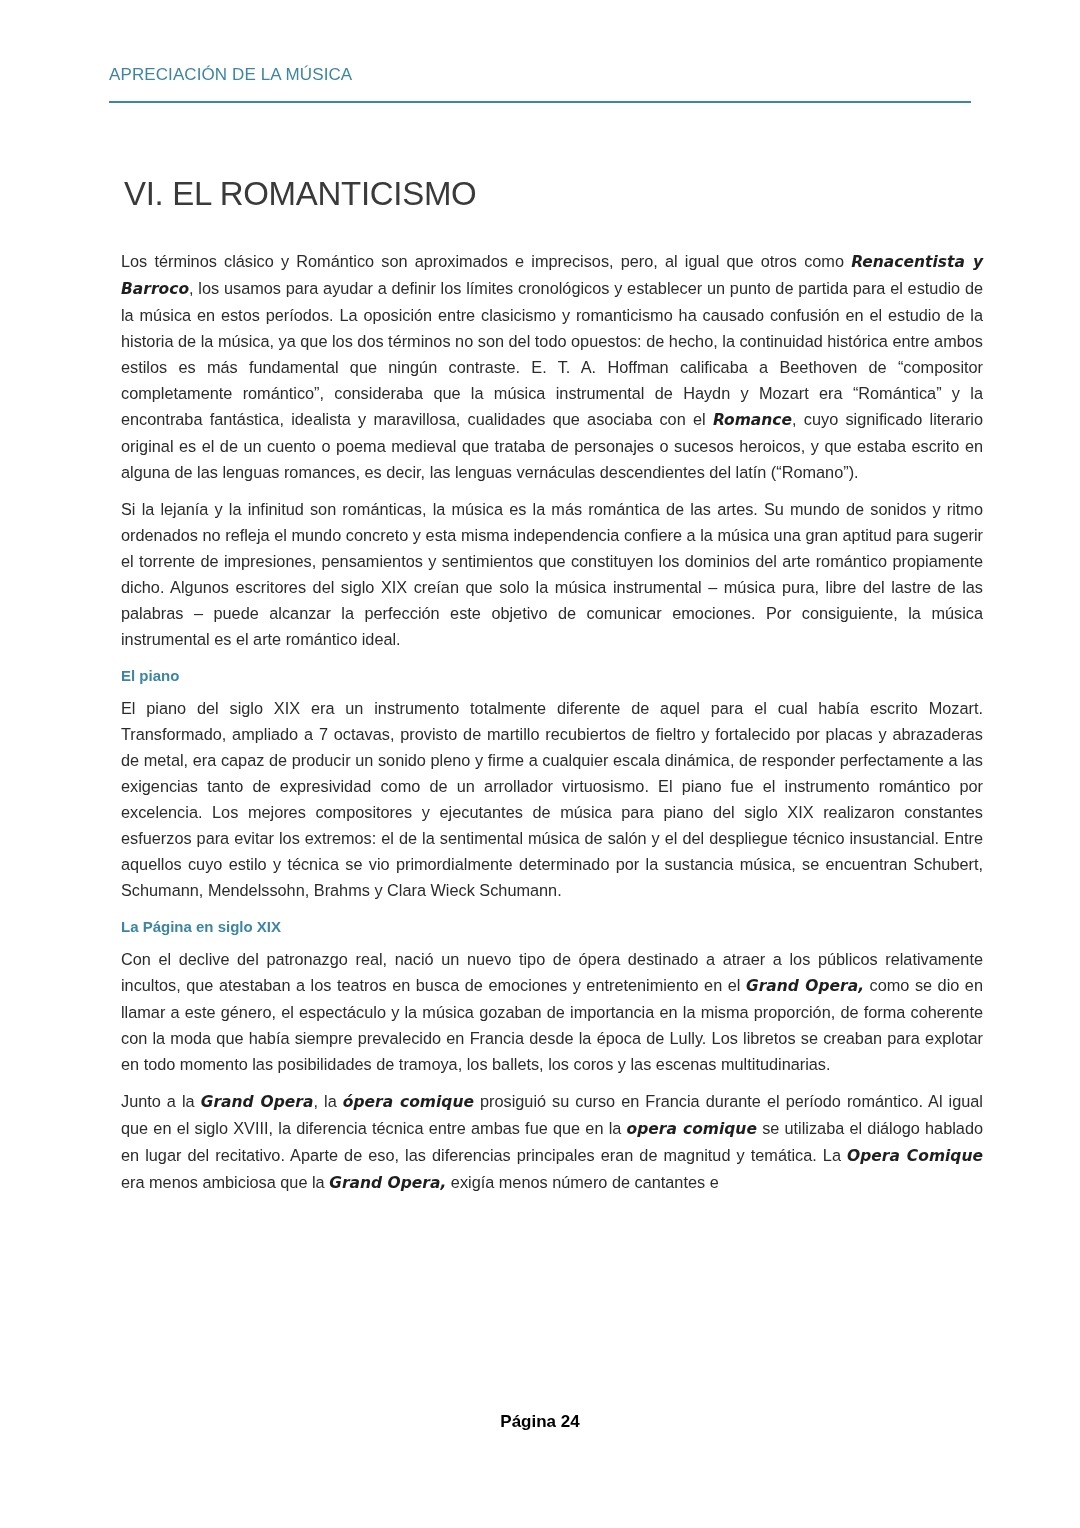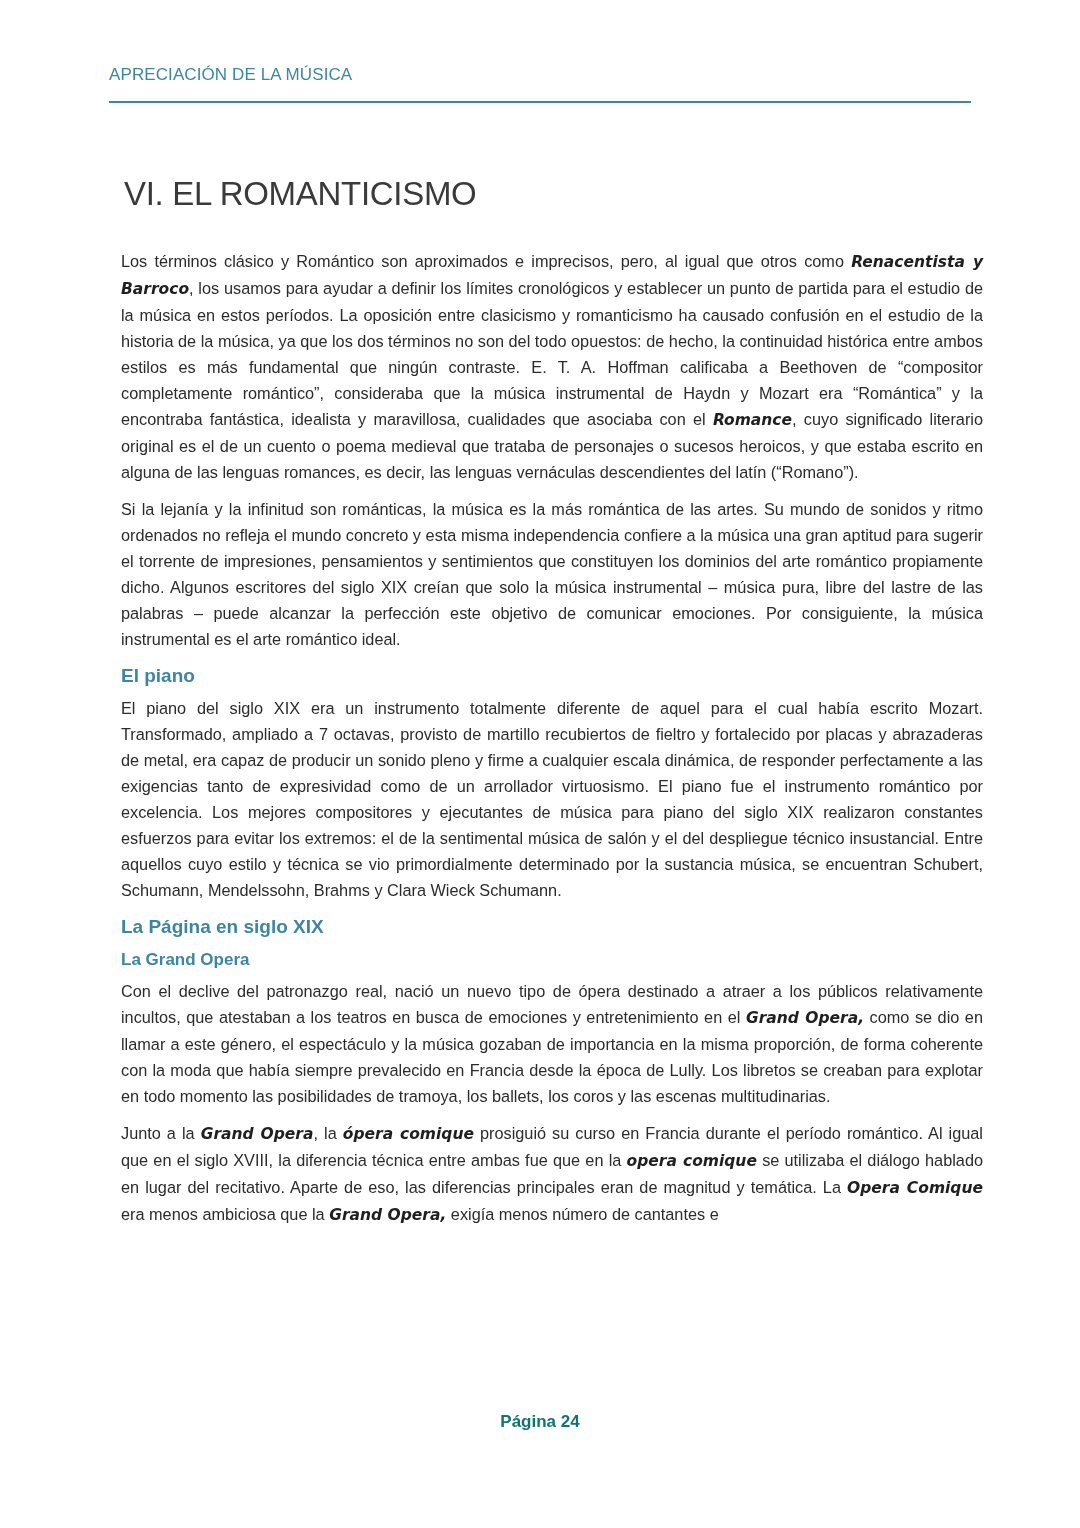--- a/index.html
+++ b/index.html
@@ -4,23 +4,23 @@
 <style>
   html, body { margin: 0; padding: 0; background: #ffffff; }
   body { width: 1080px; height: 1528px; position: relative; overflow: hidden; font-family: "Liberation Sans", sans-serif; color: #2b2b2b; }
   .header { position: absolute; left: 109px; top: 64px; width: 862px; }
   .header-title { font-size: 17px; color: #3c86a3; letter-spacing: 0.1px; line-height: 22px; }
   .header-rule { position: absolute; left: 0; top: 37px; width: 862px; height: 2px; background: #3c86a3; }
   .chapter-title { position: absolute; left: 124px; top: 172px; font-size: 33px; font-weight: normal; color: #3a3a3a; letter-spacing: -0.3px; margin: 0; line-height: 44px; }
   .content { position: absolute; left: 109px; top: 248px; width: 862px; margin-left: 12px; }
   p.body { margin: 0 0 11px 0; font-size: 16.3px; line-height: 26px; text-align: justify; color: #2b2b2b; }
   .em { font-family: "DejaVu Sans", sans-serif; font-weight: bold; font-style: italic; font-size: 15.5px; color: #1f1f1f; }
-  h2.sec { margin: 10px 0 6px 0; font-size: 19px; font-weight: bold; color: #3c86a3; line-height: 26px; }
+  h2.sec { margin: 10px 0 6px 0; font-size: 15px; font-weight: bold; color: #3c86a3; line-height: 26px; }
   h3.sub { margin: 8px 0 6px 0; font-size: 17px; font-weight: bold; color: #3c86a3; line-height: 24px; }
-  .footer { position: absolute; left: 0; top: 1412px; width: 1080px; text-align: center; font-size: 17px; font-weight: bold; color: #0f766e; }
+  .footer { position: absolute; left: 0; top: 1412px; width: 1080px; text-align: center; font-size: 17px; font-weight: bold; color: #000000; }
 </style>
 </head>
 <body>
 
 <div class="header">
   <div class="header-title">APRECIACIÓN DE LA MÚSICA</div>
   <div class="header-rule"></div>
 </div>
 
 <h1 class="chapter-title">VI. EL ROMANTICISMO</h1>
@@ -28,19 +28,18 @@
 <div class="content">
   <p class="body"><span>Los términos clásico y Romántico son aproximados e imprecisos, pero, al igual que otros como </span><span class="em">Renacentista y Barroco</span><span>, los usamos para ayudar a definir los límites cronológicos y establecer un punto de partida para el estudio de la música en estos períodos. La oposición entre clasicismo y romanticismo ha causado confusión en el estudio de la historia de la música, ya que los dos términos no son del todo opuestos: de hecho, la continuidad histórica entre ambos estilos es más fundamental que ningún contraste. E. T. A. Hoffman calificaba a Beethoven de “compositor completamente romántico”, consideraba que la música instrumental de Haydn y Mozart era “Romántica” y la encontraba fantástica, idealista y maravillosa, cualidades que asociaba con el </span><span class="em">Romance</span><span>, cuyo significado literario original es el de un cuento o poema medieval que trataba de personajes o sucesos heroicos, y que estaba escrito en alguna de las lenguas romances, es decir, las lenguas vernáculas descendientes del latín (“Romano”).</span></p>
 
   <p class="body">Si la lejanía y la infinitud son románticas, la música es la más romántica de las artes. Su mundo de sonidos y ritmo ordenados no refleja el mundo concreto y esta misma independencia confiere a la música una gran aptitud para sugerir el torrente de impresiones, pensamientos y sentimientos que constituyen los dominios del arte romántico propiamente dicho. Algunos escritores del siglo XIX creían que solo la música instrumental – música pura, libre del lastre de las palabras – puede alcanzar la perfección este objetivo de comunicar emociones. Por consiguiente, la música instrumental es el arte romántico ideal.</p>
 
   <h2 class="sec">El piano</h2>
   <p class="body">El piano del siglo XIX era un instrumento totalmente diferente de aquel para el cual había escrito Mozart. Transformado, ampliado a 7 octavas, provisto de martillo recubiertos de fieltro y fortalecido por placas y abrazaderas de metal, era capaz de producir un sonido pleno y firme a cualquier escala dinámica, de responder perfectamente a las exigencias tanto de expresividad como de un arrollador virtuosismo. El piano fue el instrumento romántico por excelencia. Los mejores compositores y ejecutantes de música para piano del siglo XIX realizaron constantes esfuerzos para evitar los extremos: el de la sentimental música de salón y el del despliegue técnico insustancial. Entre aquellos cuyo estilo y técnica se vio primordialmente determinado por la sustancia música, se encuentran Schubert, Schumann, Mendelssohn, Brahms y Clara Wieck Schumann.</p>
 
   <h2 class="sec">La Página en siglo XIX</h2>
 
-  <h3 class="sub">La Grand Opera</h3>
   <p class="body"><span>Con el declive del patronazgo real, nació un nuevo tipo de ópera destinado a atraer a los públicos relativamente incultos, que atestaban a los teatros en busca de emociones y entretenimiento en el </span><span class="em">Grand Opera,</span><span> como se dio en llamar a este género, el espectáculo y la música gozaban de importancia en la misma proporción, de forma coherente con la moda que había siempre prevalecido en Francia desde la época de Lully. Los libretos se creaban para explotar en todo momento las posibilidades de tramoya, los ballets, los coros y las escenas multitudinarias.</span></p>
 
   <p class="body"><span>Junto a la </span><span class="em">Grand Opera</span><span>, la </span><span class="em">ópera comique</span><span> prosiguió su curso en Francia durante el período romántico. Al igual que en el siglo XVIII, la diferencia técnica entre ambas fue que en la </span><span class="em">opera comique</span><span> se utilizaba el diálogo hablado en lugar del recitativo. Aparte de eso, las diferencias principales eran de magnitud y temática. La </span><span class="em">Opera Comique</span><span> era menos ambiciosa que la </span><span class="em">Grand Opera,</span><span> exigía menos número de cantantes e</span></p>
 </div>
 
 <div class="footer">Página 24</div>
 
 </body></html>

